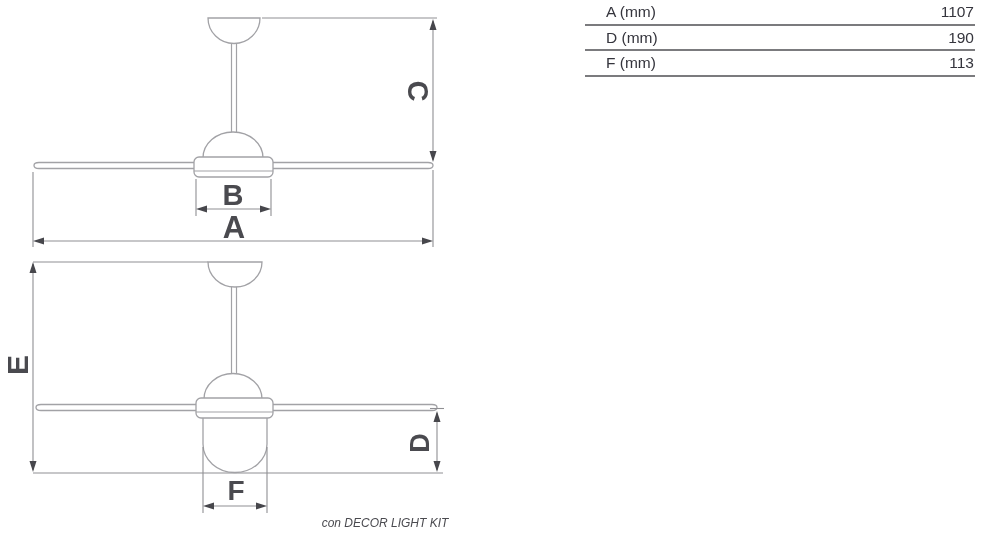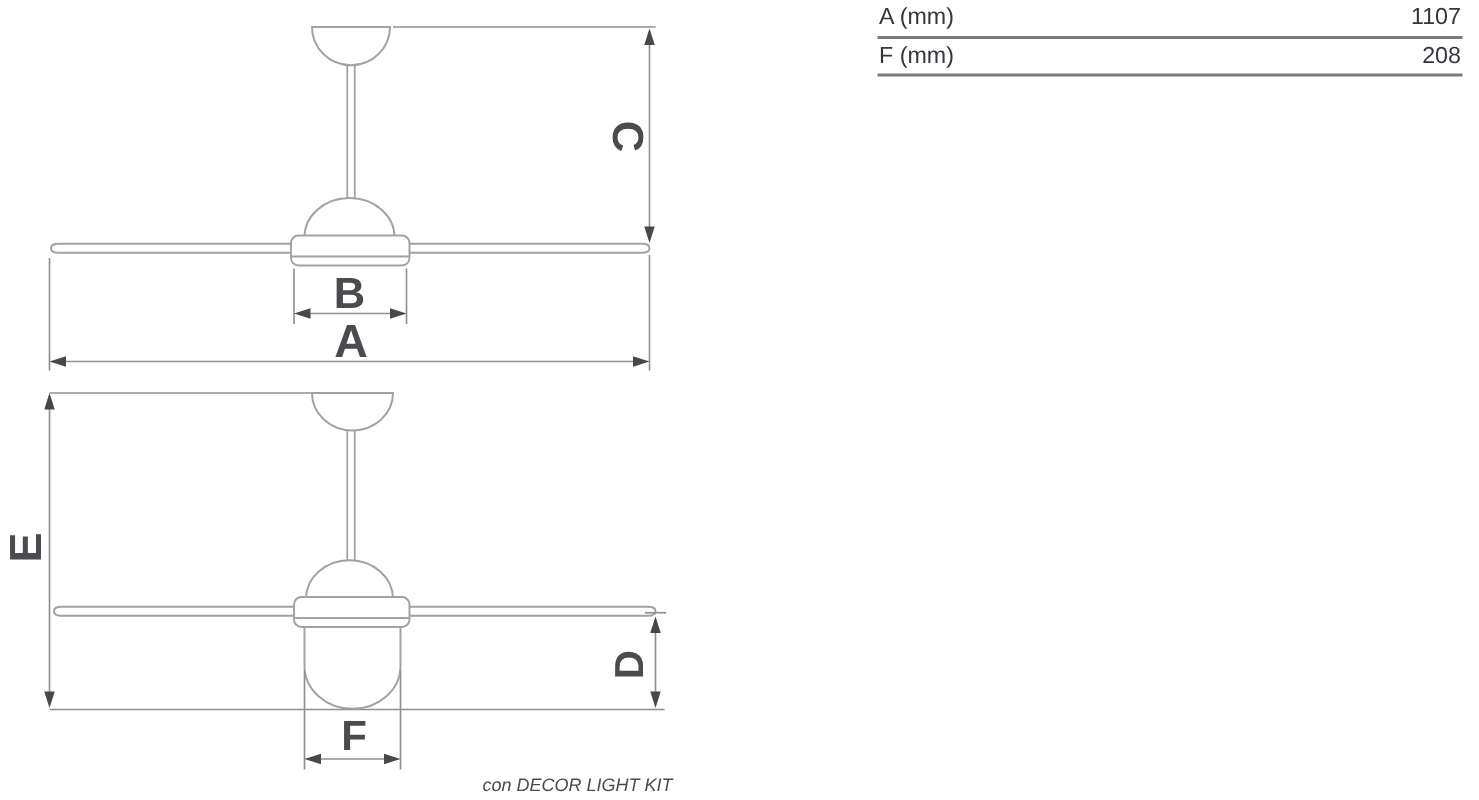--- a/index.html
+++ b/index.html
@@ -38,20 +38,21 @@
     justify-content:space-between;
     align-items:center;
     height:23.5px;
     border-bottom:2px solid #7b7b7e;
     padding:0 1px;
   }
   .tlabel,.tvalue{
     font-size:15.5px;
     color:#35353d;
     line-height:1;
+    margin-left:20px;
   }
 </style>
 </head>
 <body>
 
 <div class="screen">
 
   <svg class="diagram-svg" width="500" height="533" viewBox="0 0 500 533">
 
     <g>
@@ -150,18 +151,22 @@
       <text class="caption" x="385" y="527" text-anchor="middle">con DECOR LIGHT KIT</text>
     </g>
   </svg>
 
   <div class="dim-table">
     <div class="trow">
       <span class="tlabel">A (mm)</span>
       <span class="tvalue">1107</span>
     </div>
     <div class="trow">
+      <span class="tlabel">D (mm)</span>
+      <span class="tvalue">190</span>
+    </div>
+    <div class="trow">
       <span class="tlabel">F (mm)</span>
-      <span class="tvalue">208</span>
+      <span class="tvalue">113</span>
     </div>
   </div>
 
 </div>
 
 </body></html>

